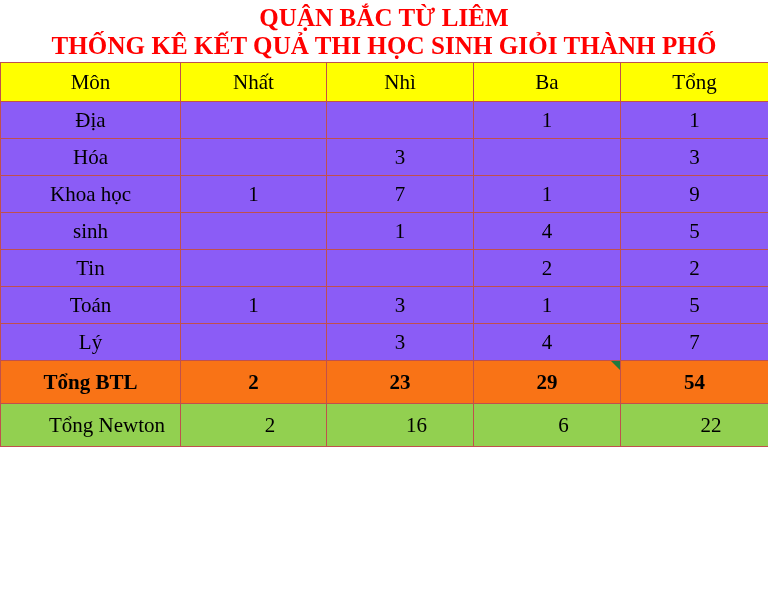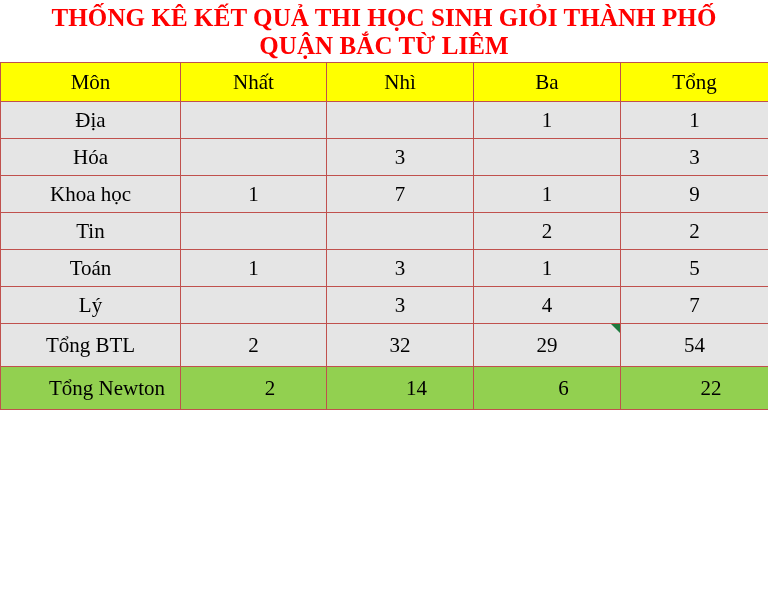--- a/index.html
+++ b/index.html
@@ -56,26 +56,27 @@
   col.c2 { width: 147px; }
   col.c3 { width: 147px; }
   col.c4 { width: 148px; }
 
   tr.header-row td {
     background: #ffff00;
     font-weight: normal;
     height: 38px;
   }
   tr.body-row td {
-    background: #e5e5e5;
+    background: #8b5cf6;
     height: 36px;
   }
   tr.total-btl td {
-    background: #e5e5e5;
+    background: #f97316;
     height: 42px;
+    font-weight: bold;
   }
   tr.total-newton td {
     background: #92d050;
     height: 42px;
     padding-left: 33px;
   }
   .corner-mark {
     position: relative;
   }
   .corner-mark::after {
@@ -86,22 +87,22 @@
     border-top: 9px solid #1f7a3f;
     border-left: 9px solid transparent;
   }
 </style>
 </head>
 <body>
 
 <div class="page">
 
   <div class="title-block">
+    <span class="title-line">QUẬN BẮC TỪ LIÊM</span>
     <span class="title-line">THỐNG KÊ KẾT QUẢ THI HỌC SINH GIỎI THÀNH PHỐ</span>
-    <span class="title-line">QUẬN BẮC TỪ LIÊM</span>
   </div>
 
   <table class="stats">
     <colgroup>
       <col class="c0">
         <col class="c1">
         <col class="c2">
         <col class="c3">
         <col class="c4">
     </colgroup>
@@ -129,20 +130,27 @@
         <td>3</td>
       </tr>
       <tr class="body-row">
         <td>Khoa học</td>
         <td>1</td>
         <td>7</td>
         <td>1</td>
         <td>9</td>
       </tr>
       <tr class="body-row">
+        <td>sinh</td>
+        <td></td>
+        <td>1</td>
+        <td>4</td>
+        <td>5</td>
+      </tr>
+      <tr class="body-row">
         <td>Tin</td>
         <td></td>
         <td></td>
         <td>2</td>
         <td>2</td>
       </tr>
       <tr class="body-row">
         <td>Toán</td>
         <td>1</td>
         <td>3</td>
@@ -153,27 +161,27 @@
         <td>Lý</td>
         <td></td>
         <td>3</td>
         <td>4</td>
         <td>7</td>
       </tr>
 
       <tr class="total-btl">
         <td>Tổng BTL</td>
         <td>2</td>
-        <td>32</td>
+        <td>23</td>
         <td class="corner-mark">29</td>
         <td>54</td>
       </tr>
       <tr class="total-newton">
         <td>Tổng Newton</td>
         <td>2</td>
-        <td>14</td>
+        <td>16</td>
         <td>6</td>
         <td>22</td>
       </tr>
     </tbody>
   </table>
 
 </div>
 
 </body></html>

